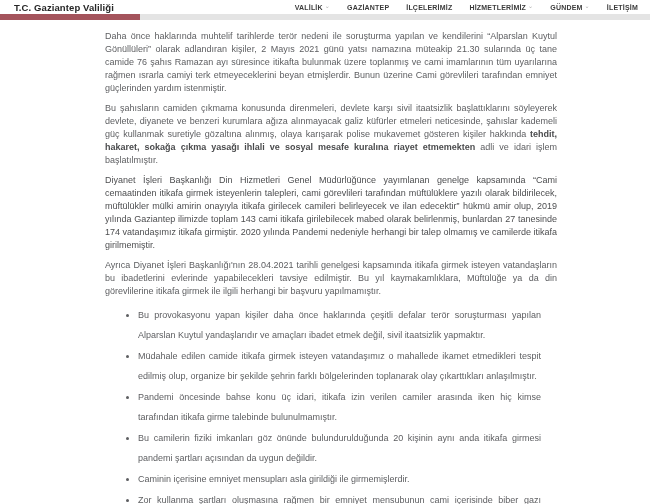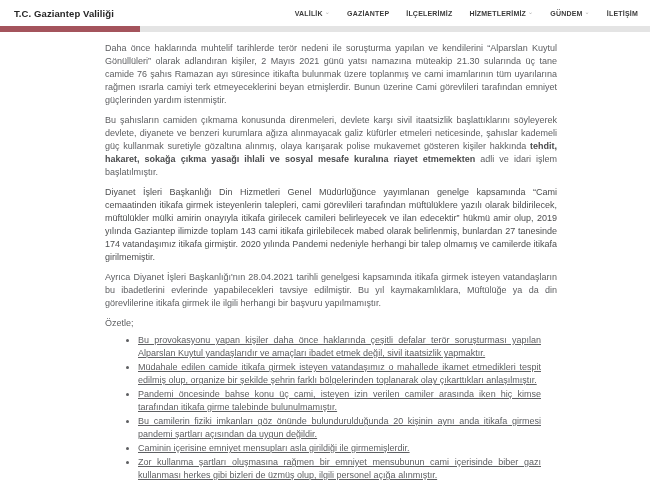--- a/index.html
+++ b/index.html
@@ -3,21 +3,21 @@
 <meta charset="utf-8">
 <style>
   html,body{margin:0;padding:0;}
   body{
     width:650px;height:504px;overflow:hidden;background:#ffffff;
     font-family:"Liberation Sans","DejaVu Sans",sans-serif;
     -webkit-font-smoothing:antialiased;
   }
   
   .site-header{
-    height:26px;display:flex;align-items:center;
+    height:14px;display:flex;align-items:center;
     padding:0 12px 0 14px;background:#ffffff;box-sizing:border-box;
   }
   .brand{
     font-size:9.5px;font-weight:bold;color:#262626;letter-spacing:.1px;
     white-space:nowrap;cursor:pointer;
   }
   .main-nav{margin-left:auto;display:flex;align-items:center;gap:17px;}
   .nav-item{
     display:flex;align-items:center;gap:2px;
     font-size:7px;font-weight:bold;color:#3b3b3b;letter-spacing:.2px;
@@ -31,21 +31,21 @@
   
   .content{
     margin:10px 0 0 105px;width:452px;
     font-size:9px;line-height:13px;color:#5d5e61;text-align:justify;
   }
   .content p{margin:0 0 7px 0;}
   .b{font-weight:bold;color:#4b4c4e;}
   .strong-para{color:#4d4e50;}
   .intro{margin-bottom:2px !important;}
   ul.summary{margin:4px 0 0 0;padding:0 0 0 33px;}
-  ul.summary li{margin:0 16px 1px 0;line-height:13px;text-align:justify;text-decoration:underline;}
+  ul.summary li{margin:0 16px 1px 0;line-height:20px;text-align:justify;}
 </style>
 </head>
 <body>
 
 <header class="site-header">
   <div class="brand">T.C. Gaziantep Valiliği</div>
   <nav class="main-nav">
     <div class="nav-item">
       <span>VALİLİK</span>
       <span class="chev">⌄</span>
@@ -73,23 +73,22 @@
 <div class="accent-row">
   <div class="accent"></div>
   <div class="track"></div>
 </div>
 
 <main class="content">
   <p>Daha önce haklarında muhtelif tarihlerde terör nedeni ile soruşturma yapılan ve kendilerini “Alparslan Kuytul Gönüllüleri” olarak adlandıran kişiler, 2 Mayıs 2021 günü yatsı namazına müteakip 21.30 sularında üç tane camide 76 şahıs Ramazan ayı süresince itikafta bulunmak üzere toplanmış ve cami imamlarının tüm uyarılarına rağmen ısrarla camiyi terk etmeyeceklerini beyan etmişlerdir. Bunun üzerine Cami görevlileri tarafından emniyet güçlerinden yardım istenmiştir.</p>
   <p><span>Bu şahısların camiden çıkmama konusunda direnmeleri, devlete karşı sivil itaatsizlik başlattıklarını söyleyerek devlete, diyanete ve benzeri kurumlara ağıza alınmayacak galiz küfürler etmeleri neticesinde, şahıslar kademeli güç kullanmak suretiyle gözaltına alınmış, olaya karışarak polise mukavemet gösteren kişiler hakkında </span><span class="b">tehdit, hakaret, sokağa çıkma yasağı ihlali ve sosyal mesafe kuralına riayet etmemekten</span><span> adli ve idari işlem başlatılmıştır.</span></p>
   <p class="strong-para">Diyanet İşleri Başkanlığı Din Hizmetleri Genel Müdürlüğünce yayımlanan genelge kapsamında “Cami cemaatinden itikafa girmek isteyenlerin talepleri, cami görevlileri tarafından müftülüklere yazılı olarak bildirilecek, müftülükler mülki amirin onayıyla itikafa girilecek camileri belirleyecek ve ilan edecektir” hükmü amir olup, 2019 yılında Gaziantep ilimizde toplam 143 cami itikafa girilebilecek mabed olarak  belirlenmiş, bunlardan 27 tanesinde 174 vatandaşımız itikafa girmiştir. 2020 yılında Pandemi nedeniyle herhangi bir talep olmamış ve camilerde itikafa girilmemiştir.</p>
   <p>Ayrıca Diyanet İşleri Başkanlığı'nın 28.04.2021 tarihli genelgesi kapsamında itikafa girmek isteyen vatandaşların bu ibadetlerini evlerinde yapabilecekleri tavsiye edilmiştir. Bu yıl kaymakamlıklara, Müftülüğe ya da din görevlilerine itikafa girmek ile ilgili herhangi bir başvuru yapılmamıştır.</p>
-  <p class="intro">Özetle;</p>
   <ul class="summary">
     <li><span>Bu provokasyonu yapan kişiler daha önce haklarında çeşitli defalar terör soruşturması yapılan Alparslan Kuytul yandaşlarıdır ve amaçları ibadet etmek değil, sivil itaatsizlik yapmaktır.</span></li>
     <li><span>Müdahale edilen camide itikafa girmek isteyen vatandaşımız o mahallede ikamet etmedikleri tespit edilmiş olup, organize bir şekilde şehrin farklı bölgelerinden toplanarak olay çıkarttıkları anlaşılmıştır.</span></li>
-    <li><span>Pandemi öncesinde bahse konu üç cami, isteyen izin verilen camiler arasında iken hiç kimse tarafından itikafa girme talebinde bulunulmamıştır.</span></li>
+    <li><span>Pandemi öncesinde bahse konu üç idari, itikafa izin verilen camiler arasında iken hiç kimse tarafından itikafa girme talebinde bulunulmamıştır.</span></li>
     <li><span>Bu camilerin fiziki imkanları göz önünde bulundurulduğunda 20 kişinin aynı anda itikafa girmesi pandemi şartları açısından da uygun değildir.</span></li>
     <li><span>Caminin içerisine emniyet mensupları asla girildiği ile girmemişlerdir.</span></li>
     <li><span>Zor kullanma şartları oluşmasına rağmen bir emniyet mensubunun cami içerisinde biber gazı kullanması herkes gibi bizleri de üzmüş olup, ilgili personel açığa alınmıştır.</span></li>
 
   </ul>
 </main>
 
 </body></html>

